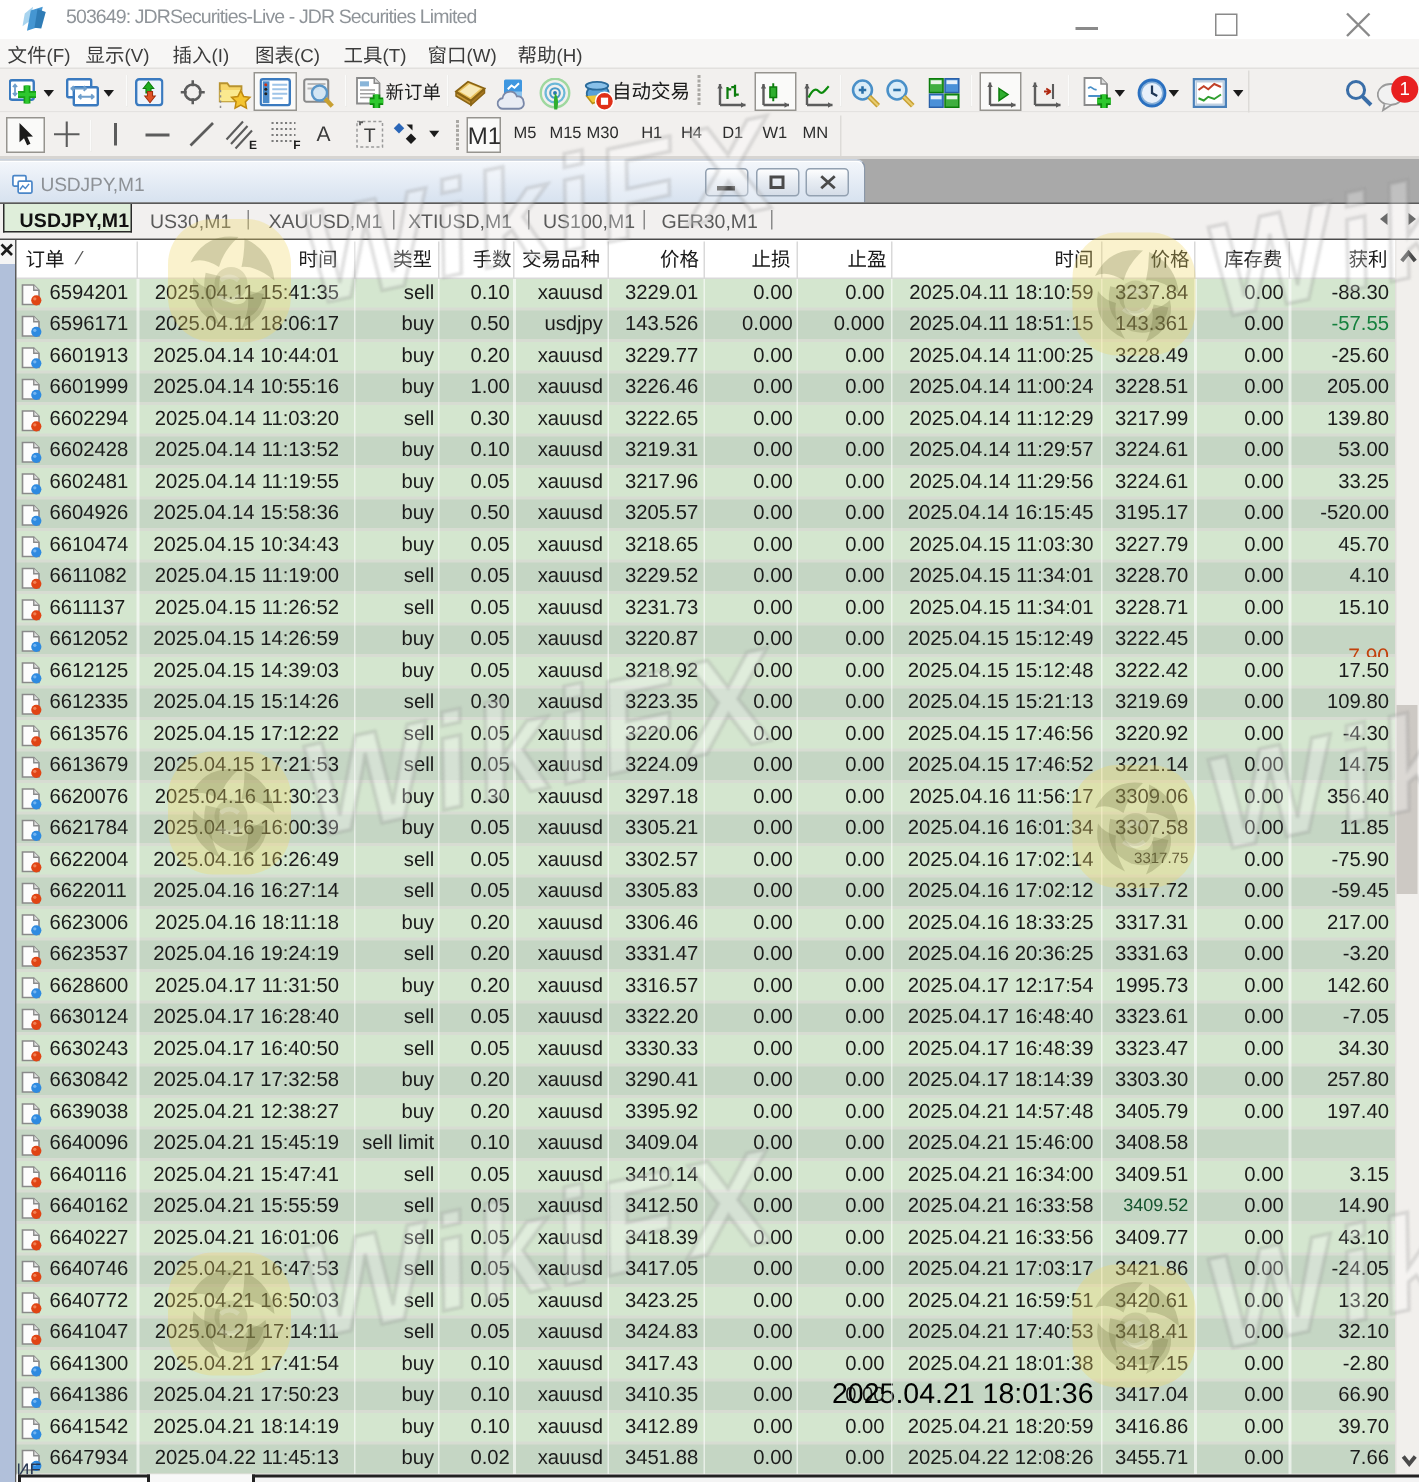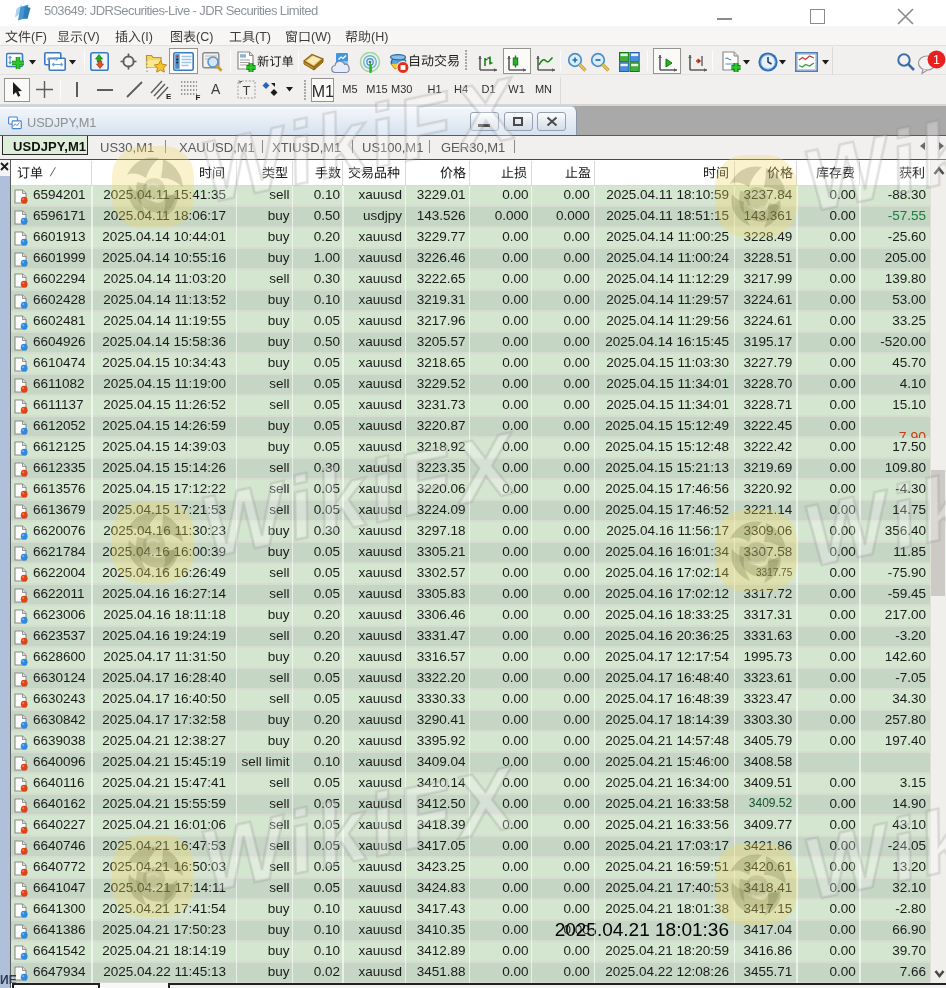--- a/index.html
+++ b/index.html
@@ -1131,21 +1131,21 @@
   </svg>
 <svg style="position:absolute;left:898.5px;top:166.0px;overflow:visible" width="26.0" height="13" viewBox="0 -880 2000 1000">
     <path d="M709 -554C761 -518 819 -465 846 -427L900 -468C872 -506 812 -557 760 -590ZM608 -596V-448L607 -413H373V-343H601C584 -220 527 -78 345 34C364 47 388 66 401 82C551 -11 621 -125 653 -238C704 -94 784 17 904 78C914 59 937 32 954 18C815 -43 729 -176 685 -343H942V-413H678V-448V-596ZM633 -840V-760H373V-840H299V-760H62V-692H299V-610H373V-692H633V-615H707V-692H942V-760H707V-840ZM325 -590C304 -566 278 -541 248 -517C221 -548 186 -578 143 -606L94 -566C136 -538 168 -509 193 -478C146 -447 93 -418 41 -396C55 -383 76 -361 86 -346C135 -368 184 -395 230 -425C246 -396 257 -365 264 -334C215 -265 119 -190 39 -156C55 -142 74 -117 84 -99C148 -134 221 -192 275 -251L276 -211C276 -109 268 -38 244 -9C236 1 227 6 213 7C191 10 153 10 108 7C121 26 130 53 131 74C172 76 209 76 242 70C264 67 282 57 295 42C335 -5 346 -93 346 -207C346 -296 337 -384 287 -465C325 -494 359 -525 386 -556Z M1593 -721V-169H1666V-721ZM1838 -821V-20C1838 -1 1831 5 1812 6C1792 6 1730 7 1659 5C1670 26 1682 60 1687 81C1779 81 1835 79 1868 67C1899 54 1913 32 1913 -20V-821ZM1458 -834C1364 -793 1190 -758 1042 -737C1052 -721 1062 -696 1066 -678C1128 -686 1194 -696 1259 -709V-539H1050V-469H1243C1195 -344 1107 -205 1027 -130C1040 -111 1060 -80 1068 -59C1136 -127 1206 -241 1259 -355V78H1333V-318C1384 -270 1449 -206 1479 -173L1522 -236C1493 -262 1380 -360 1333 -396V-469H1526V-539H1333V-724C1401 -739 1464 -757 1514 -777Z" fill="#1b1b1b"></path>
   </svg>
 <div class="abs" style="left:10px;top:160px;width:1px;height:828px;background:#5a5a5a"></div>
 <div class="abs" style="left:0;top:160px;width:10px;height:16px;background:#f4f4f4"></div>
 <div class="abs" style="left:0;top:176px;width:10px;height:812px;background:#b1c0da"></div>
 <svg class="abs" style="left:0px;top:162px" width="9" height="9" viewBox="0 0 9 9">
 <path d="M1 1 L8 8 M8 1 L1 8" stroke="#1b1b1b" stroke-width="1.8"></path>
   </svg>
-<div class="tx" style="left:0px;top:973px;font-size:12px;font-weight:bold;color:#2b3a55">ИЕ</div>
+<div class="tx" style="left:11px;top:973px;font-size:12px;font-weight:normal;color:#2b3a55">ИЕ</div>
 <div class="abs" style="left:930px;top:160px;width:16px;height:823px;background:#f1efec;border-left:1px solid #e2dfdb"></div>
 <svg class="abs" style="left:933px;top:166px" width="12" height="10" viewBox="0 0 12 10">
 <path d="M1.5 8 L6 2.5 L10.5 8" stroke="#4a4a4a" stroke-width="2.6" fill="none"></path>
   </svg>
 <svg class="abs" style="left:934px;top:969px" width="11" height="10" viewBox="0 0 11 10">
 <path d="M1.5 2 L5.5 7 L9.5 2" stroke="#4a4a4a" stroke-width="2.6" fill="none"></path>
   </svg>
 <div class="abs" style="left:931px;top:470px;width:14px;height:126px;background:#cdc9c4"></div>
 <div class="abs" style="left:11px;top:983px;width:935px;height:5px;background:#f8f8f8"></div>
 <div class="abs" style="left:12px;top:983px;width:88px;height:5px;background:#fdfdfd;border:2px solid #222;border-bottom:none"></div>

